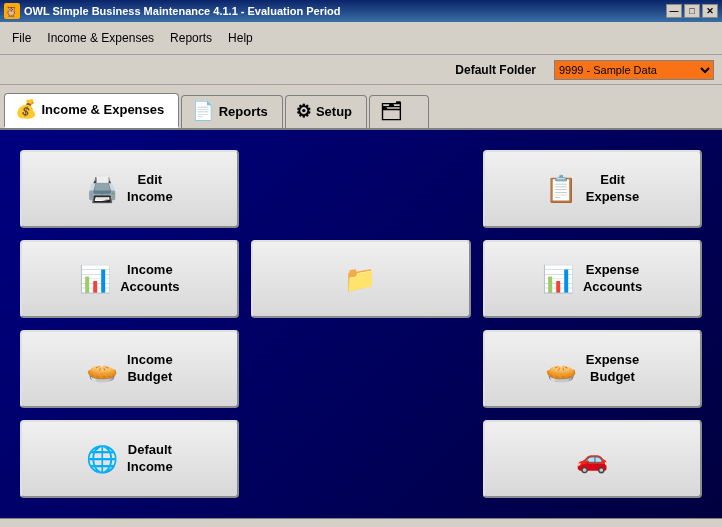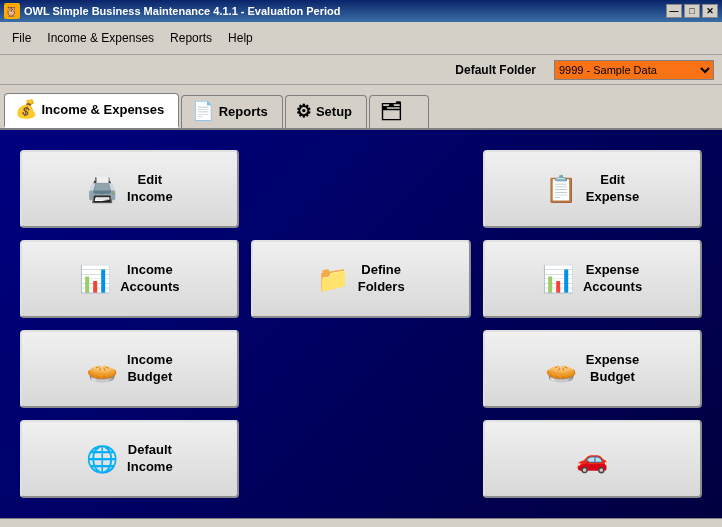--- a/index.html
+++ b/index.html
@@ -218,24 +218,20 @@
 
     <div class="action-btn">
       <span class="btn-icon icon-accounts">📊</span>
       <span class="btn-label">
         <span>Income</span><br>
         <span>Accounts</span>
       </span>
     </div>
     <div class="action-btn">
       <span class="btn-icon icon-folder">📁</span>
-      <span class="btn-label">
-        <span>Define</span><br>
-        <span>Folders</span>
-      </span>
     </div>
     <div class="action-btn">
       <span class="btn-icon icon-exp-accounts">📊</span>
       <span class="btn-label">
         <span>Expense</span><br>
         <span>Accounts</span>
       </span>
     </div>
 
     <div class="action-btn">

